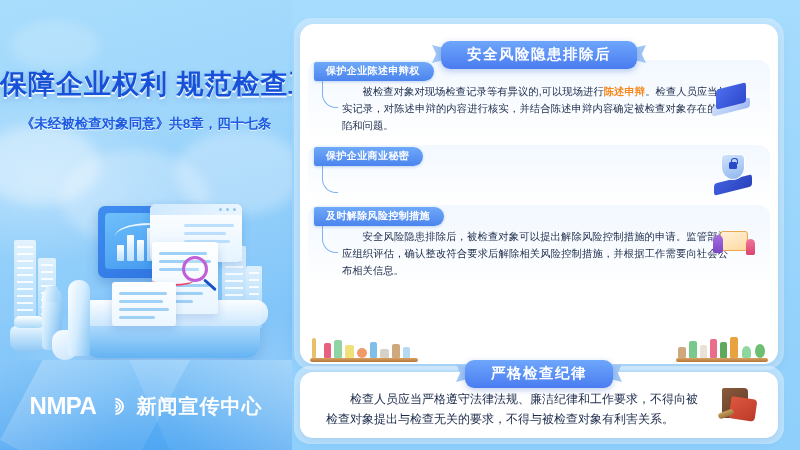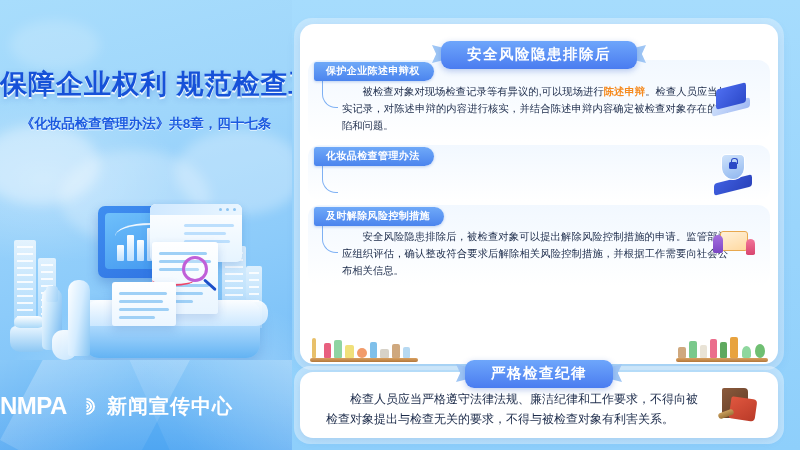--- a/index.html
+++ b/index.html
@@ -291,20 +291,21 @@
     transform: rotate(-24deg);
   }
 
   
   #logo-row {
     position: absolute;
     left: 0; bottom: 30px;
     width: 292px;
     display: flex;
     align-items: center;
+    justify-content: center;
     gap: 9px;
     z-index: 5;
   }
   #nmpa-text {
     font-size: 24px;
     font-weight: bold;
     letter-spacing: -0.5px;
     color: #ffffff;
     font-family: "Liberation Sans", sans-serif;
   }
@@ -634,21 +635,21 @@
 
   <div id="left-panel">
 
     <div class="cloud c1"></div>
     <div class="cloud c2"></div>
     <div class="cloud c3"></div>
     <div class="cloud c4"></div>
 
     <div id="left-title-block">
       <div id="main-title">保障企业权利  规范检查工作</div>
-      <div id="sub-title">《化妆品检查管理办法》共8章，四十七条</div>
+      <div id="sub-title">《未经被检查对象同意》共8章，四十七条</div>
     </div>
 
     <div id="illustration">
       <div class="bldg b1"></div>
       <div class="bldg b2"></div>
       <div class="bldg b3"></div>
       <div class="bldg b4"></div>
 
       <div id="desk"></div>
       <div id="desk-top"></div>
@@ -734,21 +735,21 @@
           <span class="sec-hook"></span>
           <div class="sec-body"><span>被检查对象对现场检查记录等有异议的,可以现场进行</span><span class="hl">陈述申辩</span><span>。检查人员应当如实记录，对陈述申辩的内容进行核实，并结合陈述申辩内容确定被检查对象存在的缺陷和问题。</span></div>
           <div class="sec-icon">
             <span class="ico-laptop-base"></span>
             <span class="ico-laptop"></span>
           </div>
         </div>
 
 
         <div class="section">
-          <span class="sec-badge">化妆品检查管理办法</span>
+          <span class="sec-badge">保护企业商业秘密</span>
           <span class="sec-hook"></span>
           <div class="sec-icon">
             <span class="ico-plate"></span>
             <span class="ico-shield"></span>
             <span class="ico-lock"></span>
           </div>
         </div>
 
         <div class="section">
           <span class="sec-badge">及时解除风险控制措施</span>

